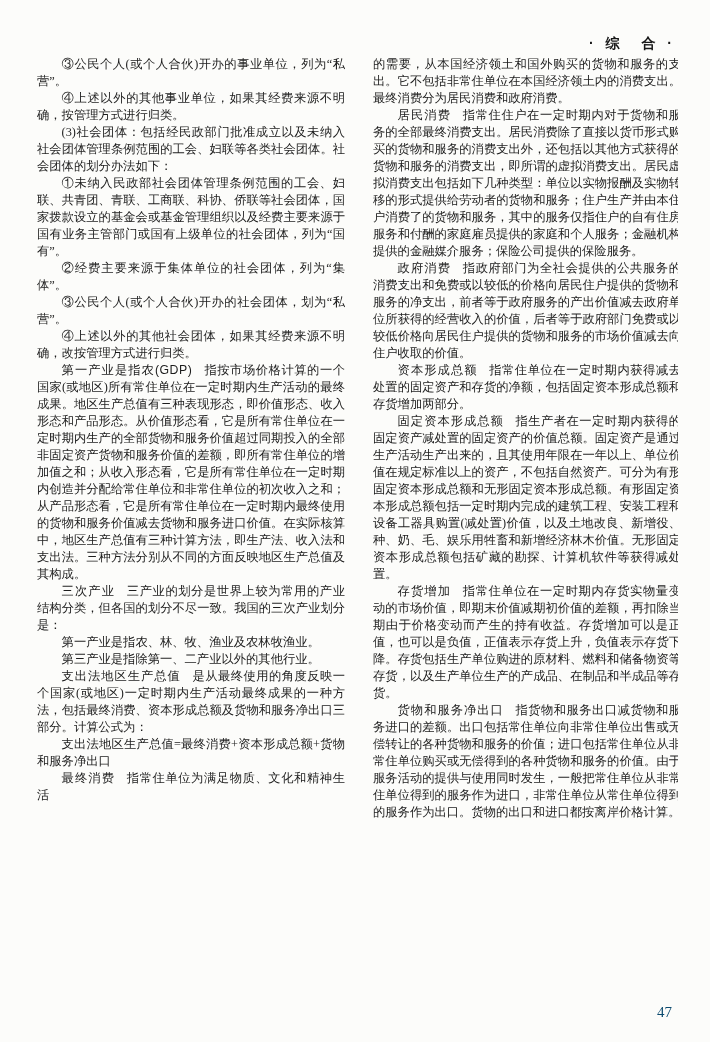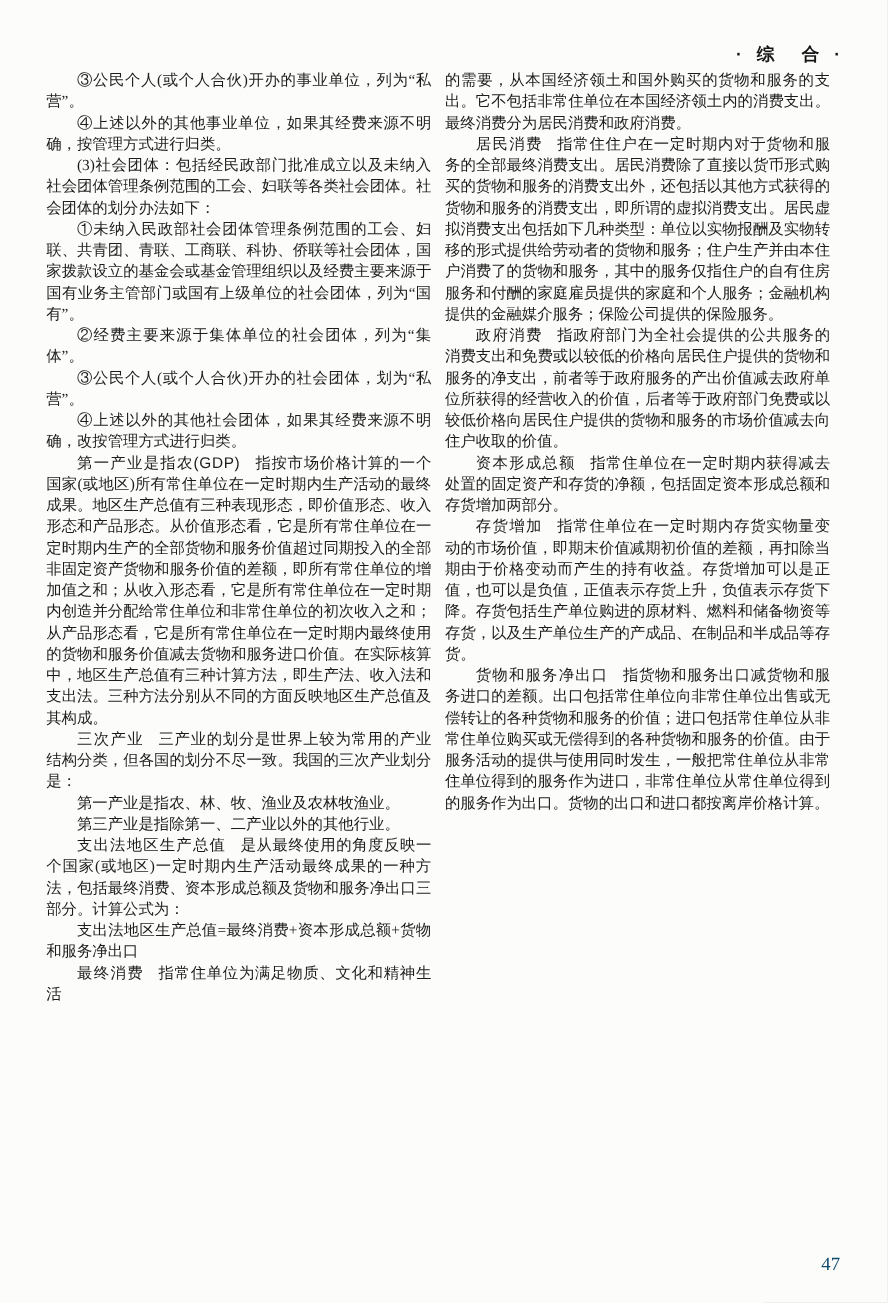--- a/index.html
+++ b/index.html
@@ -29,21 +29,21 @@
     color: #161616;
     white-space: nowrap;
   }
   .columns {
     position: absolute;
     top: 56px;
     left: 37px;
     width: 641px;
     height: 800px;
     display: flex;
-    gap: 11px;
+    gap: 28px;
     overflow: hidden;
   }
   .column {
     width: 308px;
     flex: 0 0 308px;
     font-size: 12.3px;
     line-height: 17px;
     text-align: justify;
   }
   .para {
@@ -93,20 +93,21 @@
         <p class="para">第三产业是指除第一、二产业以外的其他行业。</p>
         <p class="para"><span class="term">支出法地区生产总值</span>是从最终使用的角度反映一个国家(或地区)一定时期内生产活动最终成果的一种方法，包括最终消费、资本形成总额及货物和服务净出口三部分。计算公式为：</p>
         <p class="para">支出法地区生产总值=最终消费+资本形成总额+货物和服务净出口</p>
         <p class="para"><span class="term">最终消费</span>指常住单位为满足物质、文化和精神生活</p>
       </div>
     <div class="column" id="col-right">
         <p class="para no-indent">的需要，从本国经济领土和国外购买的货物和服务的支出。它不包括非常住单位在本国经济领土内的消费支出。最终消费分为居民消费和政府消费。</p>
         <p class="para"><span class="term">居民消费</span>指常住住户在一定时期内对于货物和服务的全部最终消费支出。居民消费除了直接以货币形式购买的货物和服务的消费支出外，还包括以其他方式获得的货物和服务的消费支出，即所谓的虚拟消费支出。居民虚拟消费支出包括如下几种类型：单位以实物报酬及实物转移的形式提供给劳动者的货物和服务；住户生产并由本住户消费了的货物和服务，其中的服务仅指住户的自有住房服务和付酬的家庭雇员提供的家庭和个人服务；金融机构提供的金融媒介服务；保险公司提供的保险服务。</p>
         <p class="para"><span class="term">政府消费</span>指政府部门为全社会提供的公共服务的消费支出和免费或以较低的价格向居民住户提供的货物和服务的净支出，前者等于政府服务的产出价值减去政府单位所获得的经营收入的价值，后者等于政府部门免费或以较低价格向居民住户提供的货物和服务的市场价值减去向住户收取的价值。</p>
         <p class="para"><span class="term">资本形成总额</span>指常住单位在一定时期内获得减去处置的固定资产和存货的净额，包括固定资本形成总额和存货增加两部分。</p>
+        <p class="para"><span class="term">固定资本形成总额</span>指生产者在一定时期内获得的固定资产减处置的固定资产的价值总额。固定资产是通过生产活动生产出来的，且其使用年限在一年以上、单位价值在规定标准以上的资产，不包括自然资产。可分为有形固定资本形成总额和无形固定资本形成总额。有形固定资本形成总额包括一定时期内完成的建筑工程、安装工程和设备工器具购置(减处置)价值，以及土地改良、新增役、种、奶、毛、娱乐用牲畜和新增经济林木价值。无形固定资本形成总额包括矿藏的勘探、计算机软件等获得减处置。</p>
         <p class="para"><span class="term">存货增加</span>指常住单位在一定时期内存货实物量变动的市场价值，即期末价值减期初价值的差额，再扣除当期由于价格变动而产生的持有收益。存货增加可以是正值，也可以是负值，正值表示存货上升，负值表示存货下降。存货包括生产单位购进的原材料、燃料和储备物资等存货，以及生产单位生产的产成品、在制品和半成品等存货。</p>
         <p class="para"><span class="term">货物和服务净出口</span>指货物和服务出口减货物和服务进口的差额。出口包括常住单位向非常住单位出售或无偿转让的各种货物和服务的价值；进口包括常住单位从非常住单位购买或无偿得到的各种货物和服务的价值。由于服务活动的提供与使用同时发生，一般把常住单位从非常住单位得到的服务作为进口，非常住单位从常住单位得到的服务作为出口。货物的出口和进口都按离岸价格计算。</p>
       </div>
   </div>
 
   <div class="folio">47</div>
 
 </div>
 
 </body></html>

